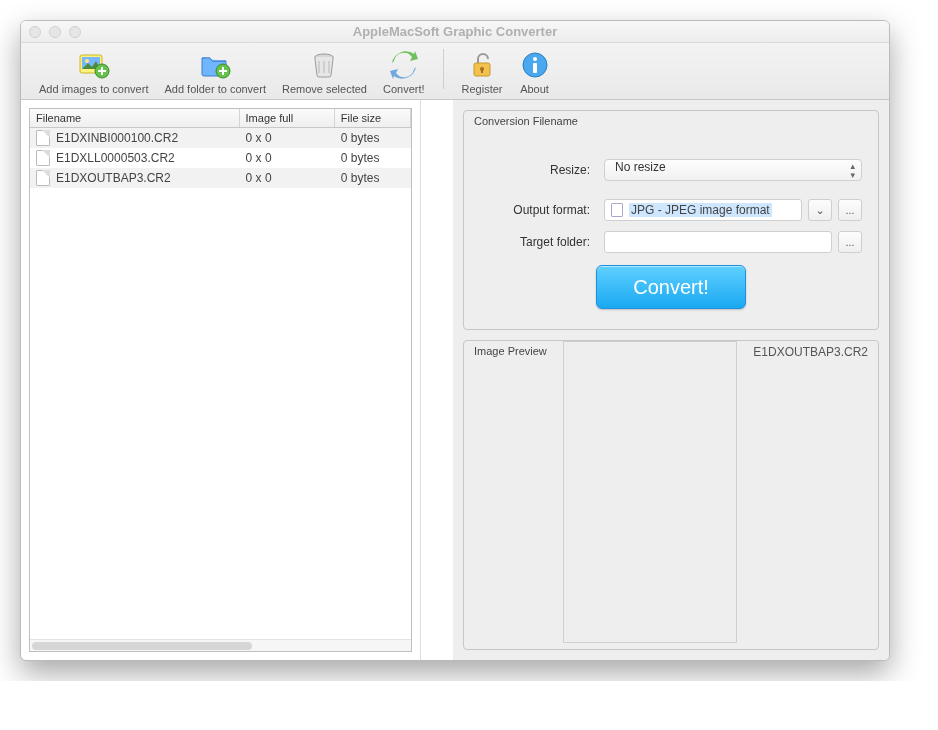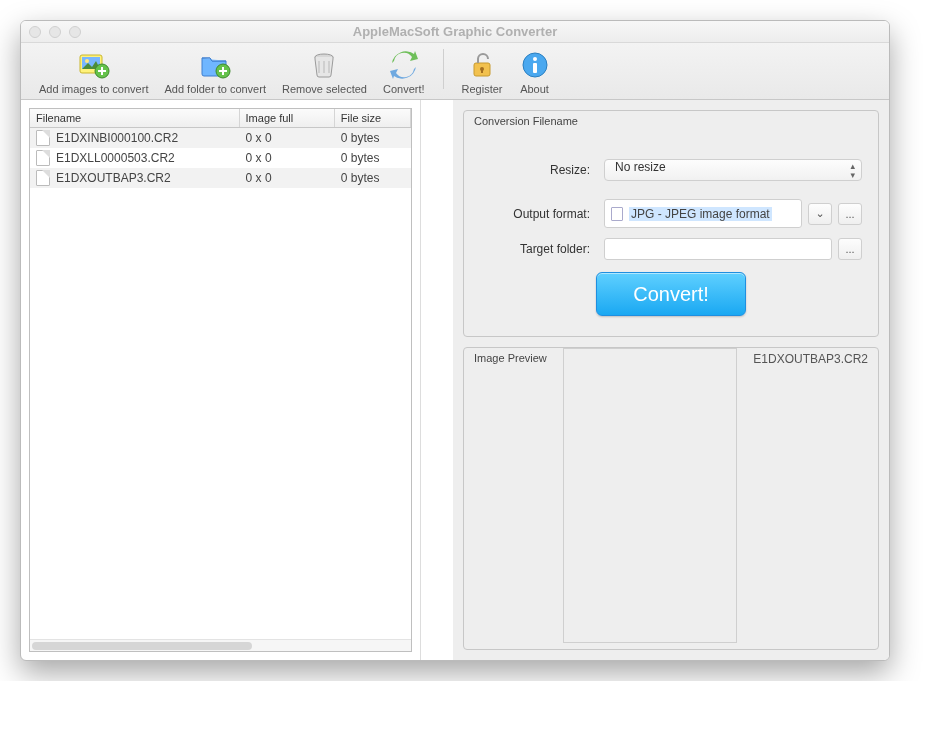--- a/index.html
+++ b/index.html
@@ -118,21 +118,21 @@
   flex: 1; height: 22px; border: 1px solid #cfcfcf; border-radius: 4px;
   background: linear-gradient(#fdfdfd,#f1f1f1);
   display: flex; align-items: flex-start; padding: 0 20px 0 10px;
   position: relative; font-size: 12px; color: #333;
 }
 .macselect .chev {
   position: absolute; right: 6px; top: 2px; font-size: 9px; color: #666; line-height: 9px;
   display: flex; flex-direction: column; align-items: center;
 }
 .inline-field {
-  flex: 1; height: 29px; border: 1px solid #cfcfcf; border-radius: 3px;
+  flex: 1; height: 22px; border: 1px solid #cfcfcf; border-radius: 3px;
   background: #fff; display: flex; align-items: center; padding: 0 6px; gap: 6px;
   font-size: 12px;
 }
 .inline-field .doc-mini {
   width: 12px; height: 14px; border: 1px solid #aac; background: #fff; border-radius: 1px;
 }
 .inline-field .highlight { background: #cfe6ff; padding: 0 2px; }
 .fmt-wrap { display: flex; gap: 6px; flex: 1; align-items: center; }
 .drop-btn, .dots-btn {
   width: 24px; height: 22px; border: 1px solid #cfcfcf; border-radius: 3px;

